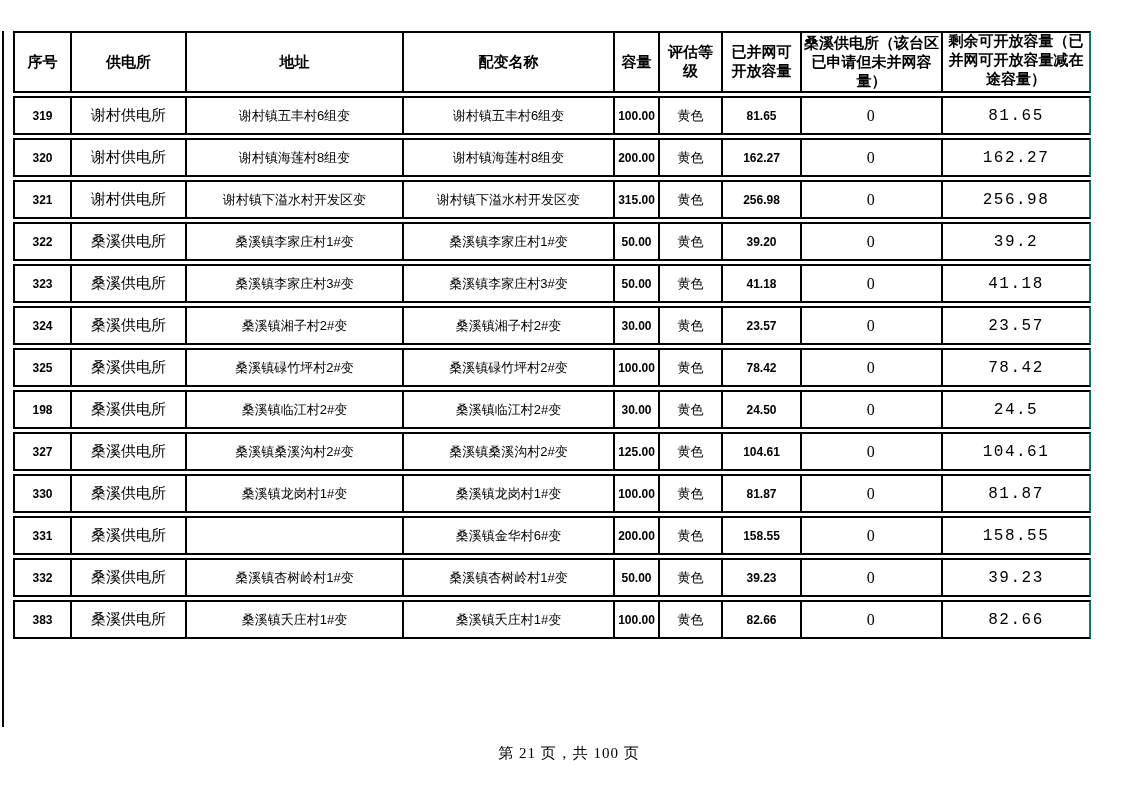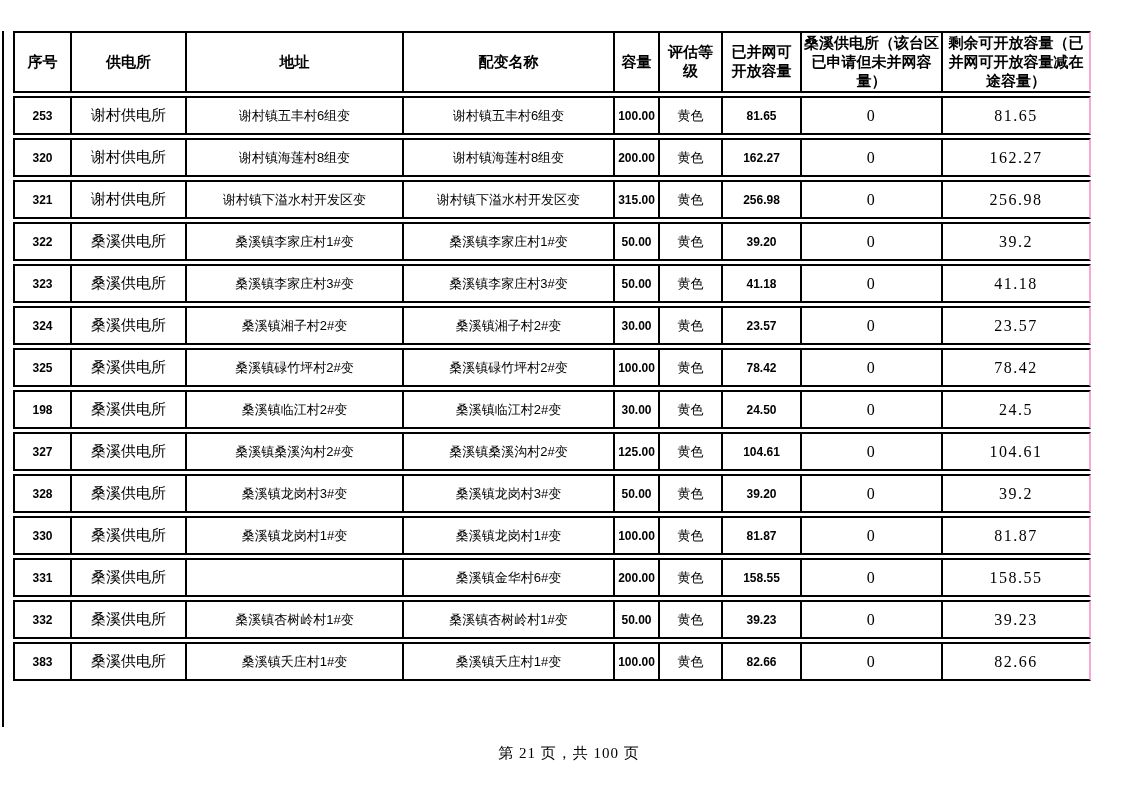--- a/index.html
+++ b/index.html
@@ -26,21 +26,21 @@
   th, td {
     border-top:2px solid #000000;
     border-bottom:2px solid #000000;
     border-left:2px solid #000000;
     text-align:center;
     vertical-align:middle;
     padding:1px 2px;
     overflow:hidden;
     background:#ffffff;
   }
-  th:last-child, td:last-child { border-right:2px solid #f9a8d4; }
+  th:last-child, td:last-child { border-right:2px solid #0f766e;font-family:Liberation Mono, monospace; }
   th {
     height:52px;
     font:700 15px "Liberation Sans", sans-serif;
     line-height:1.25;
   }
   td { height:33px; }
   .c0, .c4, .c6 { font:700 12px "Liberation Sans", sans-serif; }
   .c1 { font:400 15px "Liberation Sans", sans-serif; }
   .c2, .c3, .c5 { font:400 13px "Liberation Sans", sans-serif; }
   .c7, .c8 { font:400 16px "Liberation Serif", serif; letter-spacing:1.5px; }
@@ -78,21 +78,21 @@
         <th>配变名称</th>
         <th>容量</th>
         <th>评估等级</th>
         <th>已并网可开放容量</th>
         <th>桑溪供电所（该台区已申请但未并网容量）</th>
         <th>剩余可开放容量（已并网可开放容量减在途容量）</th>
       </tr>
     </thead>
     <tbody>
         <tr>
-          <td class="c0">253</td>
+          <td class="c0">319</td>
           <td class="c1">谢村供电所</td>
           <td class="c2">谢村镇五丰村6组变</td>
           <td class="c3">谢村镇五丰村6组变</td>
           <td class="c4">100.00</td>
           <td class="c5">黄色</td>
           <td class="c6">81.65</td>
           <td class="c7">0</td>
           <td class="c8">81.65</td>
         </tr>
         <tr>
@@ -177,31 +177,20 @@
           <td class="c1">桑溪供电所</td>
           <td class="c2">桑溪镇桑溪沟村2#变</td>
           <td class="c3">桑溪镇桑溪沟村2#变</td>
           <td class="c4">125.00</td>
           <td class="c5">黄色</td>
           <td class="c6">104.61</td>
           <td class="c7">0</td>
           <td class="c8">104.61</td>
         </tr>
         <tr>
-          <td class="c0">328</td>
-          <td class="c1">桑溪供电所</td>
-          <td class="c2">桑溪镇龙岗村3#变</td>
-          <td class="c3">桑溪镇龙岗村3#变</td>
-          <td class="c4">50.00</td>
-          <td class="c5">黄色</td>
-          <td class="c6">39.20</td>
-          <td class="c7">0</td>
-          <td class="c8">39.2</td>
-        </tr>
-        <tr>
           <td class="c0">330</td>
           <td class="c1">桑溪供电所</td>
           <td class="c2">桑溪镇龙岗村1#变</td>
           <td class="c3">桑溪镇龙岗村1#变</td>
           <td class="c4">100.00</td>
           <td class="c5">黄色</td>
           <td class="c6">81.87</td>
           <td class="c7">0</td>
           <td class="c8">81.87</td>
         </tr>

